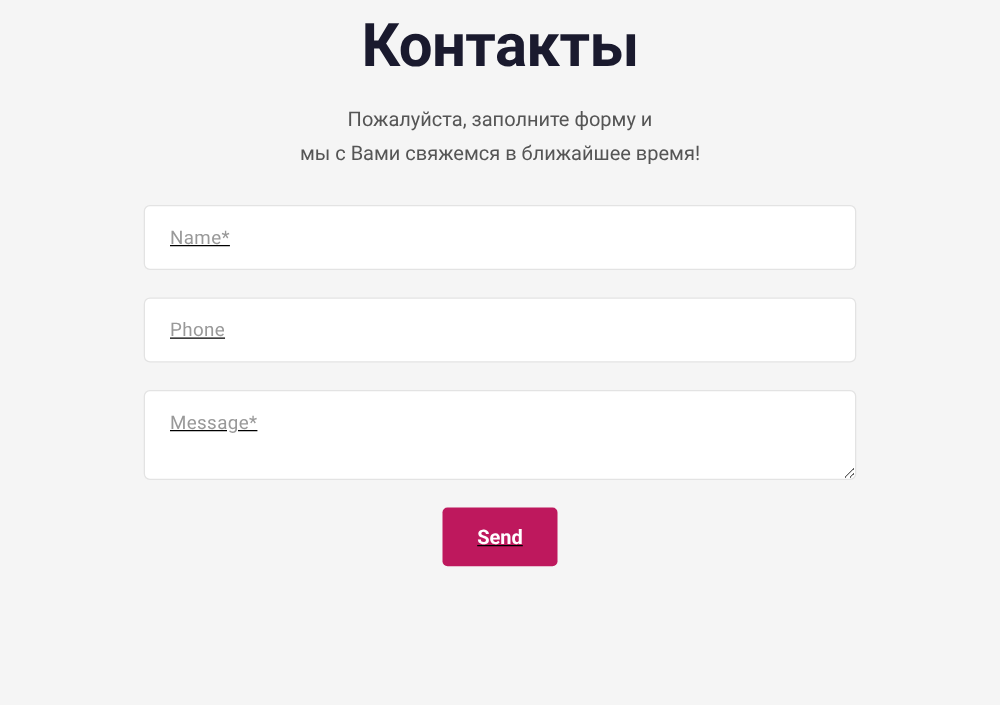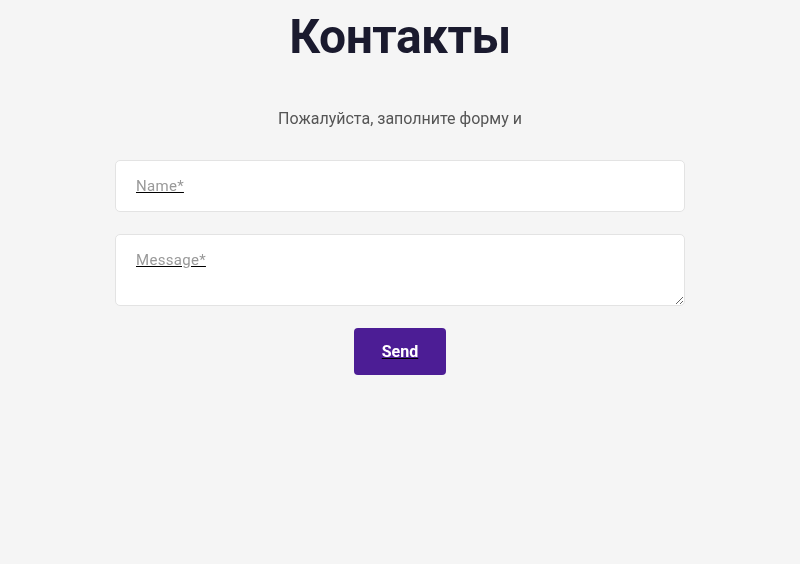--- a/index.html
+++ b/index.html
@@ -16,21 +16,21 @@
       flex-direction: column;
       align-items: center;
       padding-top: 0;
     }
     .heading {
       font-size: 48px;
       font-weight: 700;
       color: #1a1a2e;
       text-align: center;
       margin-top: 8px;
-      margin-bottom: 40px;
+      margin-bottom: 17px;
       letter-spacing: -0.5px;
     }
     .subtitle {
       text-align: center;
       color: #555;
       font-size: 16px;
       line-height: 1.7;
       margin-bottom: 28px;
     }
     .subtitle-line {
@@ -58,37 +58,39 @@
     .field::placeholder {
       color: #999;
       letter-spacing: 0.3px;
     }
     textarea.field {
       height: 72px;
       resize: both;
       min-height: 72px;
     }
     .submit-btn {
-      background-color: #4c1d95;
+      background-color: #be185d;
       color: #ffffff;
       font-weight: 700;
       font-size: 16px;
       border: none;
       border-radius: 4px;
       padding: 14px 28px;
       cursor: pointer;
       font-family: inherit;
     }
   </style>
 </head>
 <body>
 
 <h1 class="heading">Контакты</h1>
 
 <p class="subtitle">
   <span class="subtitle-line">Пожалуйста, заполните форму и</span>
+  <span class="subtitle-line">мы с Вами свяжемся в ближайшее время!</span>
 </p>
 
 <form class="form">
   <input type="text" class="field" placeholder="Name*" style="">
+  <input type="text" class="field" placeholder="Phone" style="">
   <textarea class="field" placeholder="Message*" style=""></textarea>
   <button type="button" class="submit-btn">Send</button>
 </form>
 
 </body></html>

